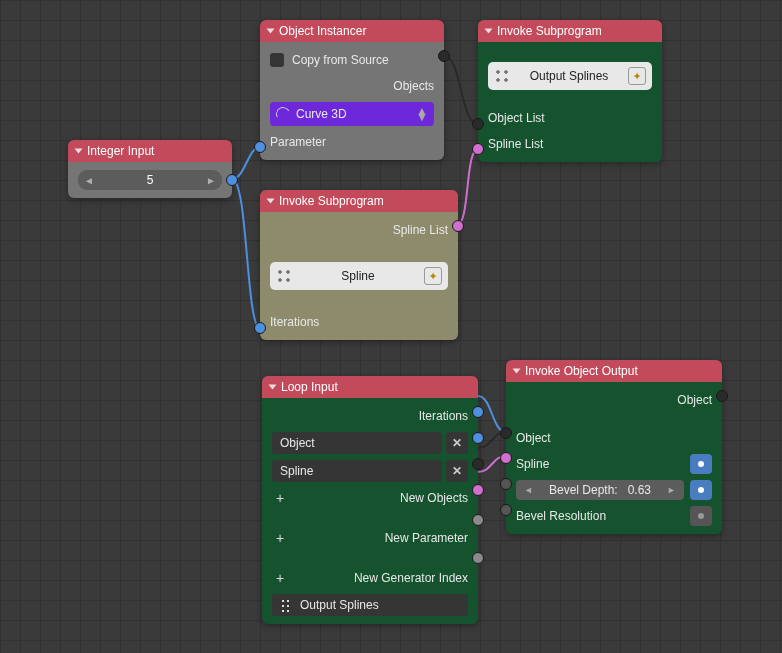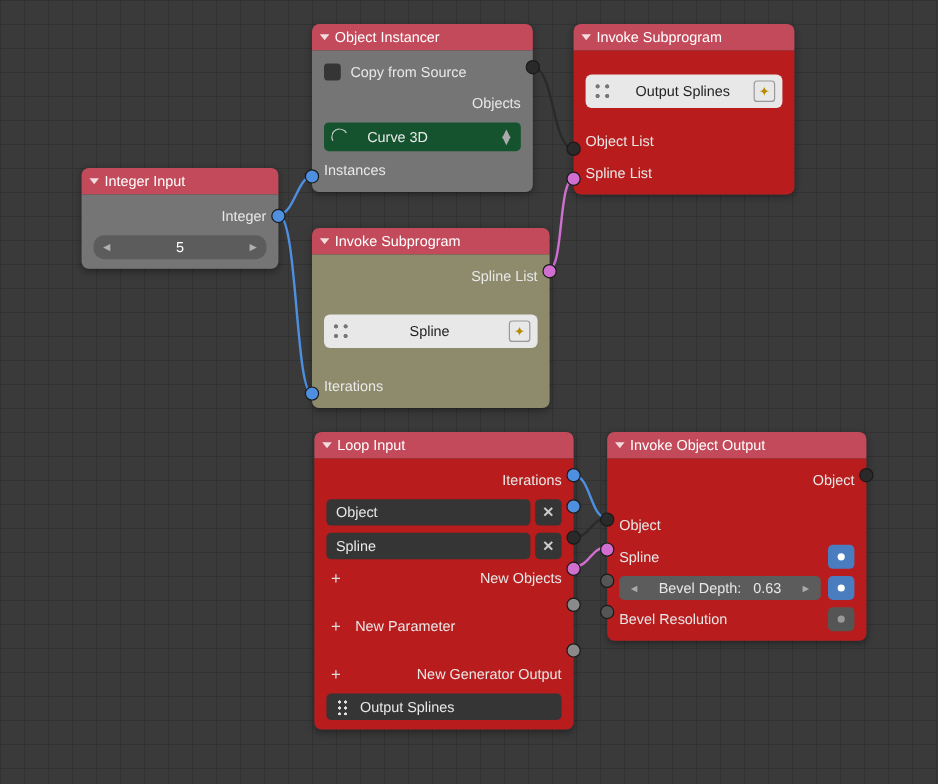--- a/index.html
+++ b/index.html
@@ -4,29 +4,29 @@
 <style>
 *{box-sizing:border-box;margin:0;padding:0;font-family:sans-serif;font-size:12px;-webkit-font-smoothing:antialiased}
 body{background:#3a3a3a;width:782px;height:653px;position:relative;overflow:hidden}
 .grid{position:absolute;inset:0;background-image:linear-gradient(#323232 1px,transparent 1px),linear-gradient(90deg,#323232 1px,transparent 1px);background-size:20px 20px}
 .node{position:absolute;border-radius:6px;overflow:visible;box-shadow:0 2px 6px rgba(0,0,0,.35)}
 .node-hdr{background:#c34a5a;color:#fff;padding:4px 8px;border-radius:6px 6px 0 0;display:flex;align-items:center;gap:6px;font-size:12px;height:22px}
 .node-hdr .tri{width:0;height:0;border-left:5px solid rgba(255,255,255,.8);border-top:4px solid transparent;border-bottom:4px solid transparent;transform:rotate(90deg)}
 .node-body{padding:8px 10px;display:flex;flex-direction:column;gap:6px;border-radius:0 0 6px 6px}
 .bg-grey .node-body{background:#757575}
 .bg-olive .node-body{background:#8d8b6c}
-.bg-mauve .node-body{background:#b91c1c}
+.bg-mauve .node-body{background:#14532d}
 .row{display:flex;align-items:center;gap:6px;min-height:20px}
 .row.right{justify-content:flex-end}
 .row.left{justify-content:flex-start}
 .lbl{color:#e8e8e8;font-size:12px}
 .slider{background:#5c5c5c;border-radius:9px;height:20px;display:flex;align-items:center;justify-content:space-between;padding:0 6px;color:#e8e8e8;position:relative}
 .slider .arr{color:#b0b0b0;font-size:10px}
 .slider .val{color:#fff}
-.select{background:#14532d;border-radius:4px;height:24px;display:flex;align-items:center;padding:0 6px;color:#e8e8e8;gap:16px;position:relative}
+.select{background:#6d28d9;border-radius:4px;height:24px;display:flex;align-items:center;padding:0 6px;color:#e8e8e8;gap:6px;position:relative}
 .select .updn{margin-left:auto;display:flex;flex-direction:column;font-size:7px;line-height:6px;color:#aaa}
 .chk{width:14px;height:14px;background:#353535;border-radius:3px;display:inline-block}
 .subprog{background:#e8e8e8;border-radius:5px;height:28px;display:flex;align-items:center;padding:0 6px;gap:8px;color:#222}
 .subprog .gicon{width:16px;height:16px;display:inline-block;background:radial-gradient(circle at 4px 4px,#777 1.5px,transparent 2px),radial-gradient(circle at 12px 4px,#777 1.5px,transparent 2px),radial-gradient(circle at 4px 12px,#777 1.5px,transparent 2px),radial-gradient(circle at 12px 12px,#777 1.5px,transparent 2px)}
 .subprog .txt{flex:1;text-align:center;color:#222}
 .subprog .new{width:18px;height:18px;border:1px solid #999;border-radius:3px;display:flex;align-items:center;justify-content:center;font-size:11px;color:#b88a00}
 .darkbtn{background:#353535;border-radius:4px;height:22px;display:flex;align-items:center;padding:0 8px;color:#e8e8e8;flex:1}
 .sqbtn{background:#353535;border-radius:4px;width:22px;height:22px;display:flex;align-items:center;justify-content:center;color:#ddd}
 .plus{color:#ddd;font-size:14px;width:16px;text-align:center}
 .sock{position:absolute;width:12px;height:12px;border-radius:50%;border:1px solid #1a1a1a}
@@ -62,23 +62,20 @@
   <path class="wire" stroke="#2a2a2a" d="M478,448 C492,448 492,432 506,432"></path>
   <path class="wire" stroke="#d06fd0" d="M478,472 C492,472 492,456 506,456"></path>
 </svg>
 
 <div class="node bg-grey" style="left:68px;top:140px;width:164px">
   <div class="node-hdr">
       <span class="tri"></span>
       <span>Integer Input</span>
     </div>
   <div class="node-body">
-    <div class="row right">
-        <span class="lbl">Integer</span>
-      </div>
     <div class="slider">
       <span class="arr">◄</span>
       <span class="val">5</span>
       <span class="arr">►</span>
     </div>
   </div>
   <div class="sock sk-blue" style="right:-6px;top:34px"></div>
 </div>
 
 <div class="node bg-grey" style="left:260px;top:20px;width:184px">
@@ -96,21 +93,21 @@
       </div>
     <div class="select">
       <span class="curve-icon"></span>
       <span>Curve 3D</span>
       <span class="updn">
           <span>▲</span>
           <span>▼</span>
         </span>
     </div>
     <div class="row left">
-        <span class="lbl">Instances</span>
+        <span class="lbl">Parameter</span>
       </div>
   </div>
   <div class="sock sk-black" style="right:-6px;top:30px"></div>
   <div class="sock sk-blue" style="left:-6px;top:121px"></div>
 </div>
 
 <div class="node bg-mauve" style="left:478px;top:20px;width:184px">
   <div class="node-hdr">
       <span class="tri"></span>
       <span>Invoke Subprogram</span>
@@ -151,21 +148,21 @@
     </div>
     <div style="height:10px"></div>
     <div class="row left">
         <span class="lbl">Iterations</span>
       </div>
   </div>
   <div class="sock sk-pink" style="right:-6px;top:30px"></div>
   <div class="sock sk-blue" style="left:-6px;top:132px"></div>
 </div>
 
-<div class="node bg-mauve" style="left:262px;top:360px;width:216px">
+<div class="node bg-mauve" style="left:262px;top:376px;width:216px">
   <div class="node-hdr">
       <span class="tri"></span>
       <span>Loop Input</span>
     </div>
   <div class="node-body">
     <div class="row right">
         <span class="lbl">Iterations</span>
       </div>
     <div class="row" style="gap:4px">
       <div class="darkbtn">
@@ -183,26 +180,26 @@
           <span class="xicon">✕</span>
         </div>
     </div>
     <div class="row right" style="gap:8px">
         <span class="plus">+</span>
         <span class="lbl" style="flex:1;text-align:right">New Objects</span>
       </div>
     <div style="height:8px"></div>
     <div class="row right" style="gap:8px">
         <span class="plus">+</span>
-        <span class="lbl" style="flex:1;">New Parameter</span>
+        <span class="lbl" style="flex:1;text-align:right">New Parameter</span>
       </div>
     <div style="height:8px"></div>
     <div class="row right" style="gap:8px">
         <span class="plus">+</span>
-        <span class="lbl" style="flex:1;text-align:right">New Generator Output</span>
+        <span class="lbl" style="flex:1;text-align:right">New Generator Index</span>
       </div>
     <div class="pillbtn">
       <span class="dots"></span>
       <span>Output Splines</span>
     </div>
   </div>
   <div class="sock sk-blue" style="right:-6px;top:30px"></div>
   <div class="sock sk-blue" style="right:-6px;top:56px"></div>
   <div class="sock sk-black" style="right:-6px;top:82px"></div>
   <div class="sock sk-pink" style="right:-6px;top:108px"></div>

